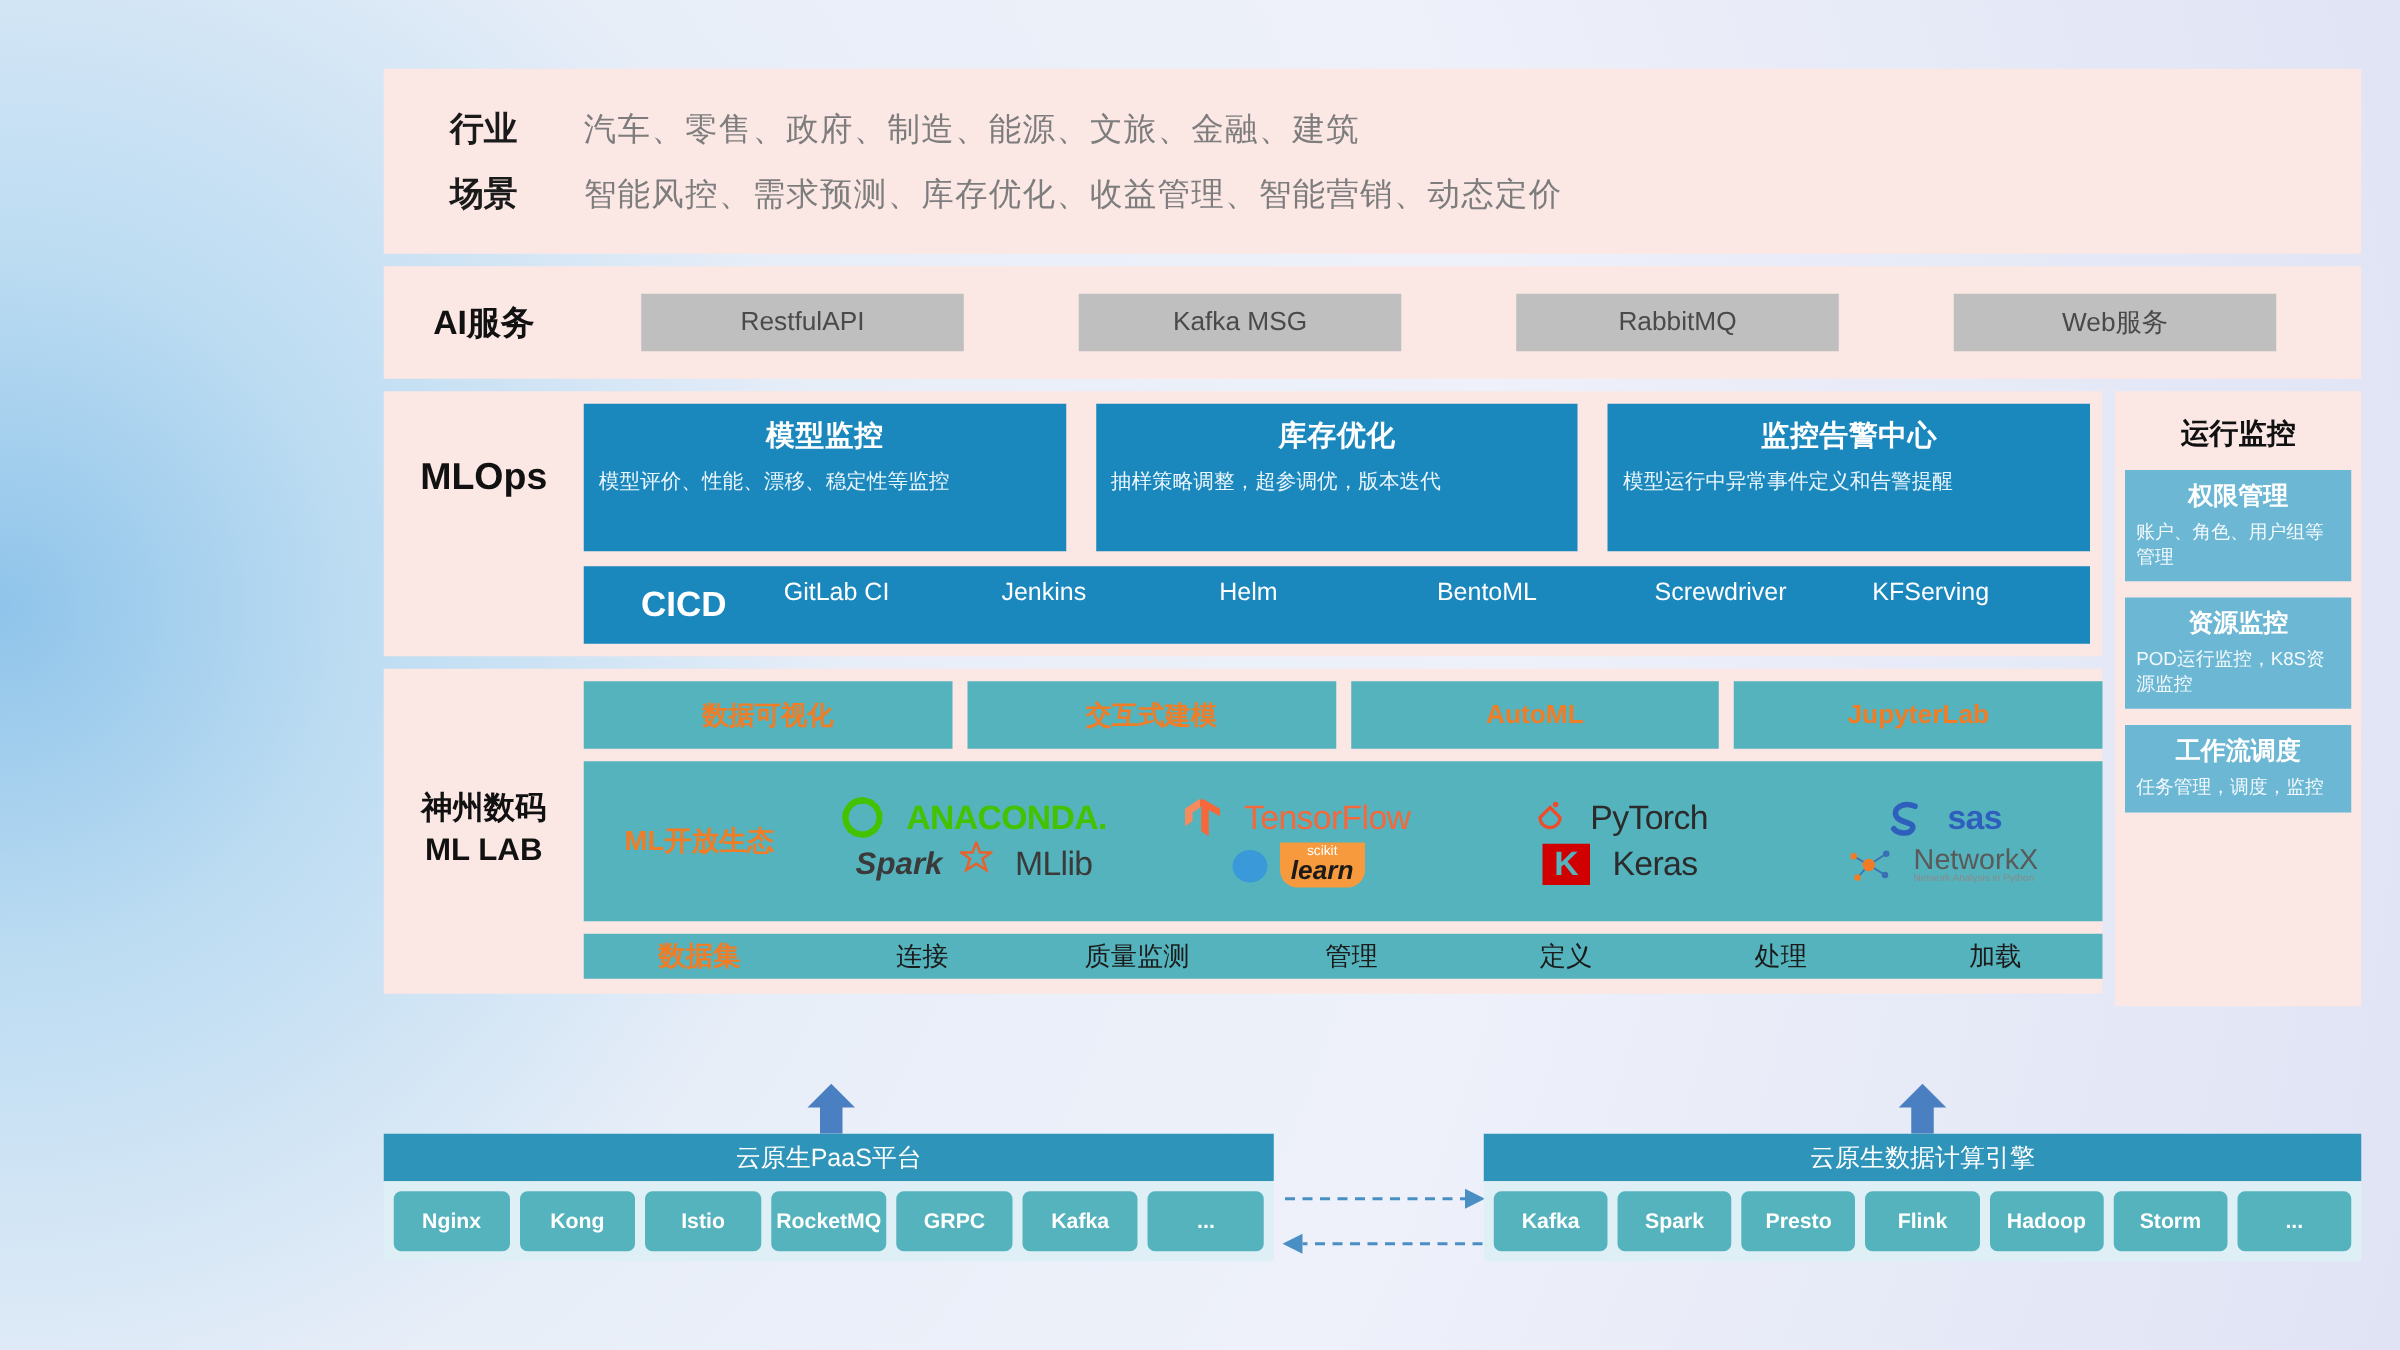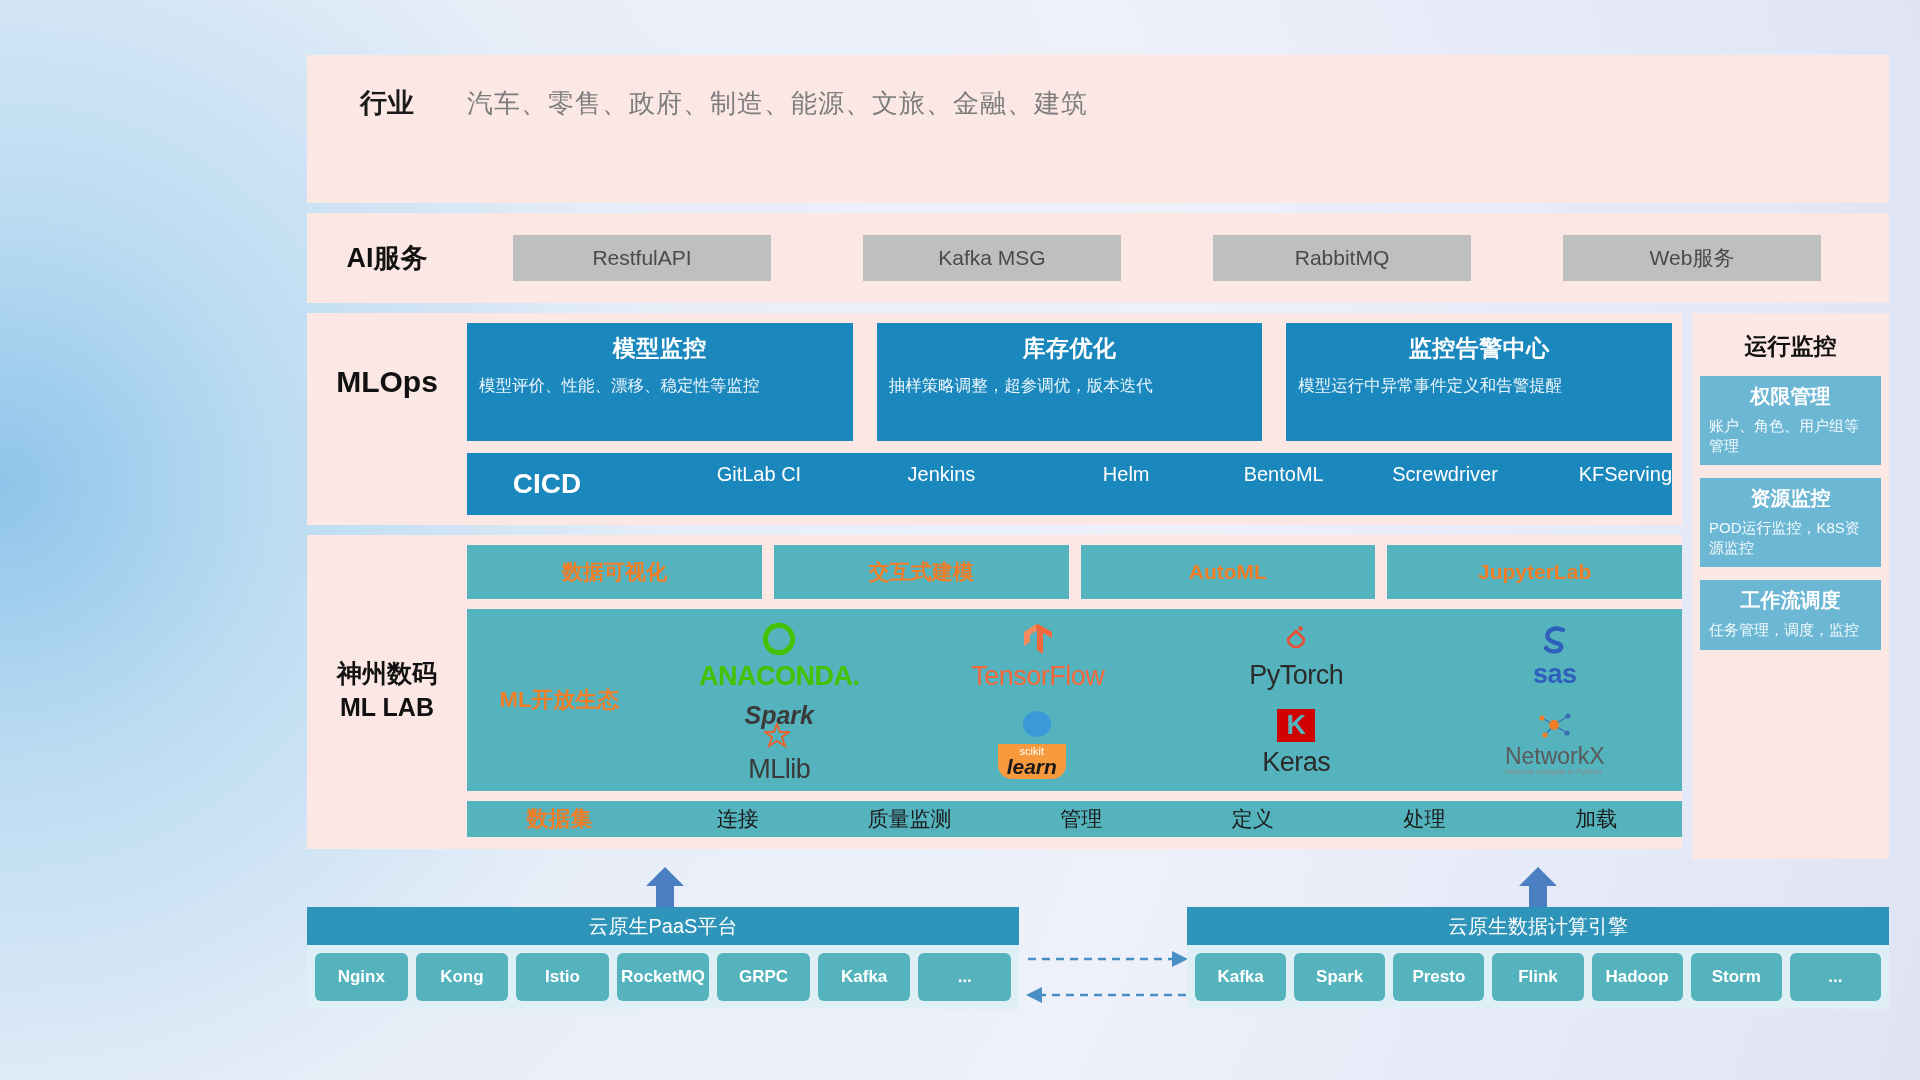--- a/index.html
+++ b/index.html
@@ -101,21 +101,21 @@
     height: 62px;
     display: flex; align-items: center;
     overflow: hidden;
   }
   .cicd-title {
     font-size: 28px; font-weight: bold; width: 160px;
     text-align: center; flex: 0 0 160px;
   }
   .cicd-items { display: flex; flex: 1; }
   .cicd-item {
-    flex: 1; font-size: 20px; text-align: right;
+    flex: 1; font-size: 20px; text-align: left;
     line-height: 1.15; height: 46px; overflow: hidden;
     display: block; padding-top: 2px;
   }
 
   
   .band-monitor { padding: 10px 8px 12px 8px; height: 100%; }
   .monitor-title {
     text-align: center; font-size: 23px; font-weight: bold;
     color: #111; margin: 8px 0 14px 0;
   }
@@ -150,21 +150,21 @@
     width: 185px; flex: 0 0 185px; text-align: center;
     color: #f07d26; font-size: 22px; font-weight: bold;
   }
   .eco-grid {
     flex: 1; display: grid;
     grid-template-columns: repeat(4, 1fr);
     grid-template-rows: 1fr 1fr;
     align-items: center; justify-items: center;
     gap: 2px 4px;
   }
-  .logo { display: flex; align-items: center; gap: 5px; flex-direction: column; }
+  .logo { display: flex; align-items: center; gap: 18px; }
   .logo-txt { font-size: 27px; letter-spacing: -.5px; }
 
   .ds-row {
     background: #55b3bd; height: 36px; display: flex; align-items: center;
   }
   .ds-first {
     width: 185px; flex: 0 0 185px; text-align: center;
     color: #f07d26; font-size: 22px; font-weight: bold;
   }
   .ds-item { flex: 1; text-align: center; color: #1b1b1b; font-size: 21px; }
@@ -198,20 +198,24 @@
 
 <div id="stage">
 
 
   <div class="main">
 
     <div class="band band-apps">
       <div class="kv-row">
         <div class="kv-key">行业</div>
         <div class="kv-val">汽车、零售、政府、制造、能源、文旅、金融、建筑</div>
+      </div>
+      <div class="kv-row">
+        <div class="kv-key">场景</div>
+        <div class="kv-val">智能风控、需求预测、库存优化、收益管理、智能营销、动态定价</div>
       </div>
     </div>
 
     <div class="band band-svc">
       <div class="svc-label">AI服务</div>
       <div class="svc-items">
         <div class="svc-chip">
             <span>RestfulAPI</span>
           </div>
         <div class="svc-chip">

